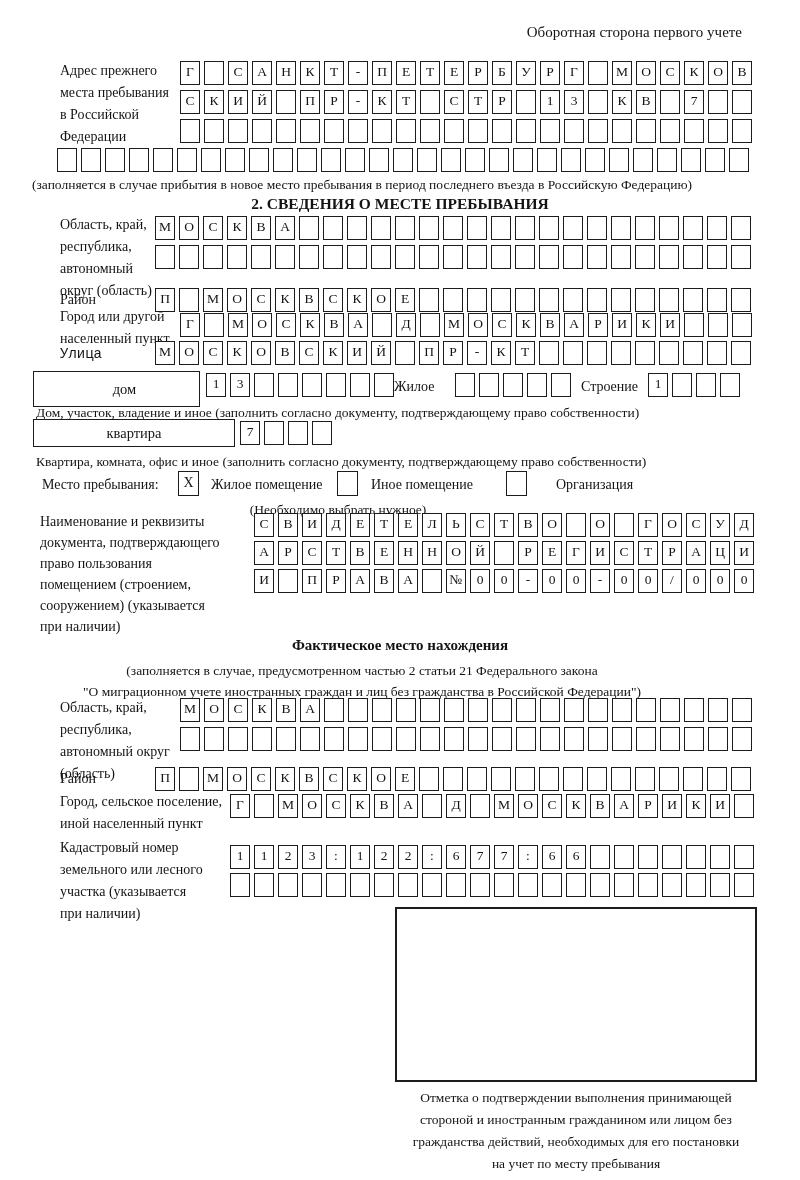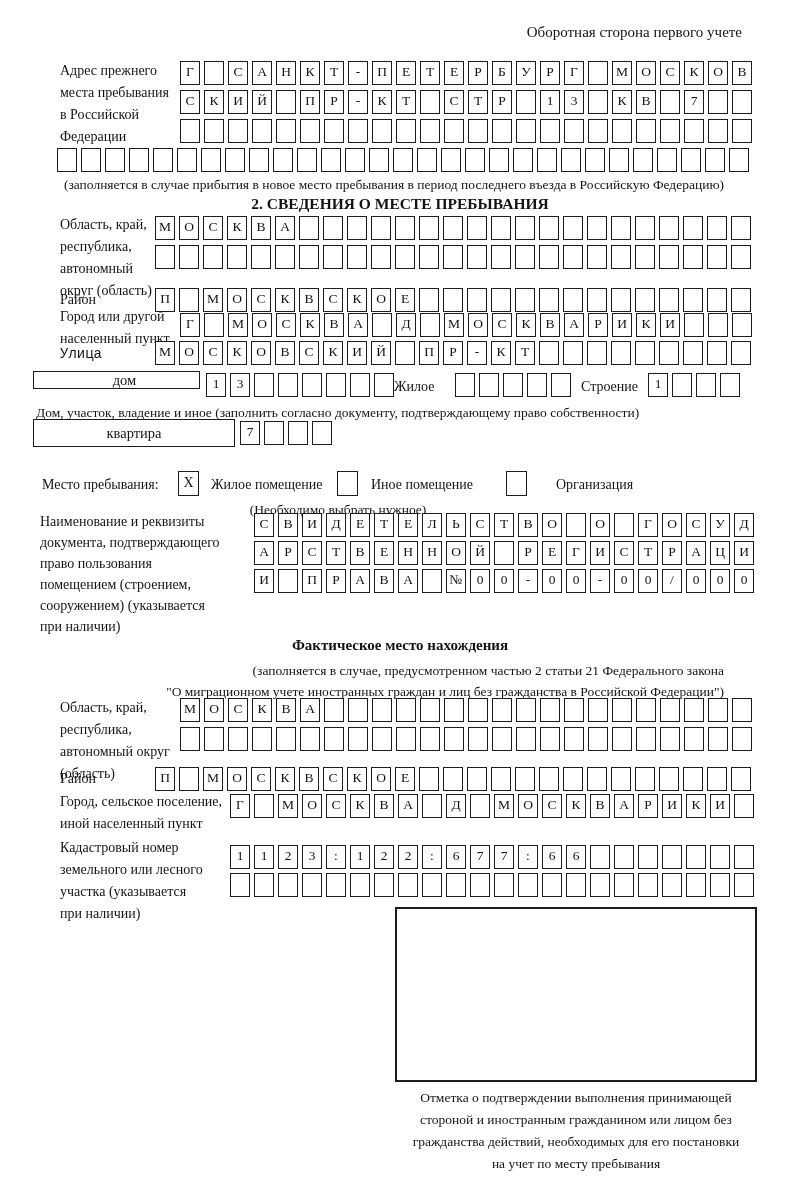--- a/index.html
+++ b/index.html
@@ -4,21 +4,21 @@
 <style>
   html,body{margin:0;padding:0;background:#ffffff;}
   .page{
     position:relative;width:800px;height:1180px;background:#fff;
     font-family:"Liberation Serif","DejaVu Serif",serif;color:#141414;
     overflow:hidden;
   }
   .abs{position:absolute;}
   .lbl{position:absolute;font-size:14px;line-height:22px;white-space:pre-line;}
   .note{position:absolute;font-size:13.5px;line-height:21px;white-space:pre-line;}
-  .center{left:0;width:724px;text-align:right;}
+  .center{left:0;width:724px;text-align:center;}
   .title{position:absolute;left:0;width:800px;text-align:center;font-weight:bold;font-size:15.5px;}
   .cellrow{position:absolute;white-space:nowrap;height:24px;}
   .cell{
     display:inline-block;box-sizing:border-box;width:20px;height:24px;
     border:1.6px solid #1c1c1c;margin-right:4px;text-align:center;
     font-size:13.5px;line-height:20px;vertical-align:top;background:#fff;
   }
   .wbox{
     position:absolute;box-sizing:border-box;border:1.6px solid #1c1c1c;
     display:flex;align-items:center;justify-content:center;font-size:14.5px;background:#fff;
@@ -60,30 +60,31 @@
   <div class="lbl" style="left:60px;top:289px;">Район</div>
   <div class="cellrow" style="left:155px;top:288px;"><span class="cell">П</span><span class="cell"></span><span class="cell">М</span><span class="cell">О</span><span class="cell">С</span><span class="cell">К</span><span class="cell">В</span><span class="cell">С</span><span class="cell">К</span><span class="cell">О</span><span class="cell">Е</span><span class="cell"></span><span class="cell"></span><span class="cell"></span><span class="cell"></span><span class="cell"></span><span class="cell"></span><span class="cell"></span><span class="cell"></span><span class="cell"></span><span class="cell"></span><span class="cell"></span><span class="cell"></span><span class="cell"></span><span class="cell"></span></div>
 
   <div class="lbl" style="left:60px;top:306px;width:130px;">Город или другой
 населенный пункт</div>
   <div class="cellrow" style="left:180px;top:313px;"><span class="cell">Г</span><span class="cell"></span><span class="cell">М</span><span class="cell">О</span><span class="cell">С</span><span class="cell">К</span><span class="cell">В</span><span class="cell">А</span><span class="cell"></span><span class="cell">Д</span><span class="cell"></span><span class="cell">М</span><span class="cell">О</span><span class="cell">С</span><span class="cell">К</span><span class="cell">В</span><span class="cell">А</span><span class="cell">Р</span><span class="cell">И</span><span class="cell">К</span><span class="cell">И</span><span class="cell"></span><span class="cell"></span><span class="cell"></span></div>
 
   <div class="lbl" style="left:60px;top:343px;font-family:Liberation Mono, monospace;">Улица</div>
   <div class="cellrow" style="left:155px;top:341px;"><span class="cell">М</span><span class="cell">О</span><span class="cell">С</span><span class="cell">К</span><span class="cell">О</span><span class="cell">В</span><span class="cell">С</span><span class="cell">К</span><span class="cell">И</span><span class="cell">Й</span><span class="cell"></span><span class="cell">П</span><span class="cell">Р</span><span class="cell">-</span><span class="cell">К</span><span class="cell">Т</span><span class="cell"></span><span class="cell"></span><span class="cell"></span><span class="cell"></span><span class="cell"></span><span class="cell"></span><span class="cell"></span><span class="cell"></span><span class="cell"></span></div>
 
-  <div class="wbox" style="left:33px;top:371px;width:167px;height:18px;padding-left:16px;">дом</div>
+  <div class="wbox" style="left:33px;top:371px;width:167px;height:36px;padding-left:16px;">дом</div>
   <div class="cellrow" style="left:206px;top:373px;"><span class="cell">1</span><span class="cell">3</span><span class="cell"></span><span class="cell"></span><span class="cell"></span><span class="cell"></span><span class="cell"></span><span class="cell"></span></div>
   <div class="lbl" style="left:394px;top:376px;">Жилое</div>
   <div class="cellrow" style="left:455px;top:373px;"><span class="cell"></span><span class="cell"></span><span class="cell"></span><span class="cell"></span><span class="cell"></span></div>
   <div class="lbl" style="left:581px;top:376px;">Строение</div>
   <div class="cellrow" style="left:648px;top:373px;"><span class="cell">1</span><span class="cell"></span><span class="cell"></span><span class="cell"></span></div>
   <div class="note" style="left:36px;top:402px;">Дом, участок, владение и иное (заполнить согласно документу, подтверждающему право собственности)</div>
 
   <div class="wbox" style="left:33px;top:419px;width:202px;height:28px;">квартира</div>
   <div class="cellrow" style="left:240px;top:421px;"><span class="cell">7</span><span class="cell"></span><span class="cell"></span><span class="cell"></span></div>
+  <div class="note" style="left:36px;top:451px;">Квартира, комната, офис и иное (заполнить согласно документу, подтверждающему право собственности)</div>
 
   <div class="lbl" style="left:42px;top:474px;">Место пребывания:</div>
   <div class="cbx" style="left:178px;top:471px;">X</div>
   <div class="lbl" style="left:211px;top:474px;">Жилое помещение</div>
   <div class="cbx" style="left:337px;top:471px;"></div>
   <div class="lbl" style="left:371px;top:474px;">Иное помещение</div>
   <div class="cbx" style="left:506px;top:471px;"></div>
   <div class="lbl" style="left:556px;top:474px;">Организация</div>
   <div class="note" style="left:0;width:676px;text-align:center;top:499px;">(Необходимо выбрать нужное)</div>
 

